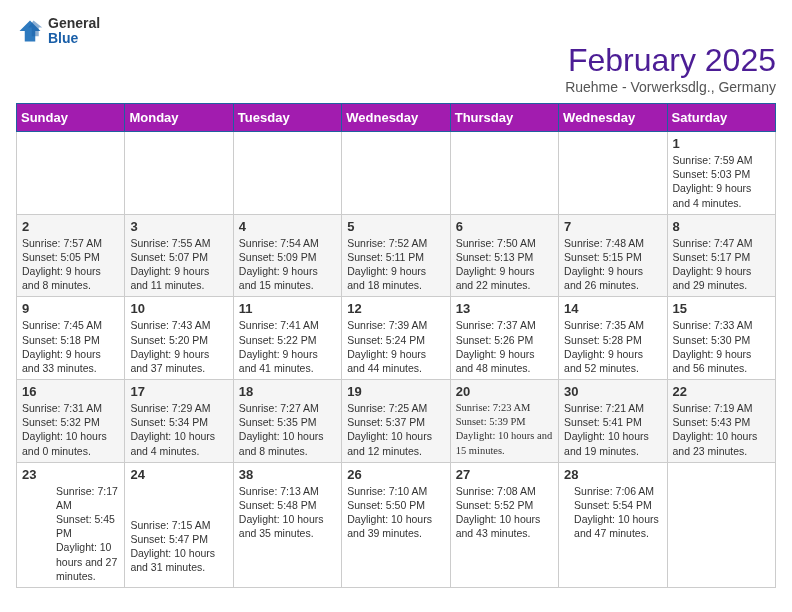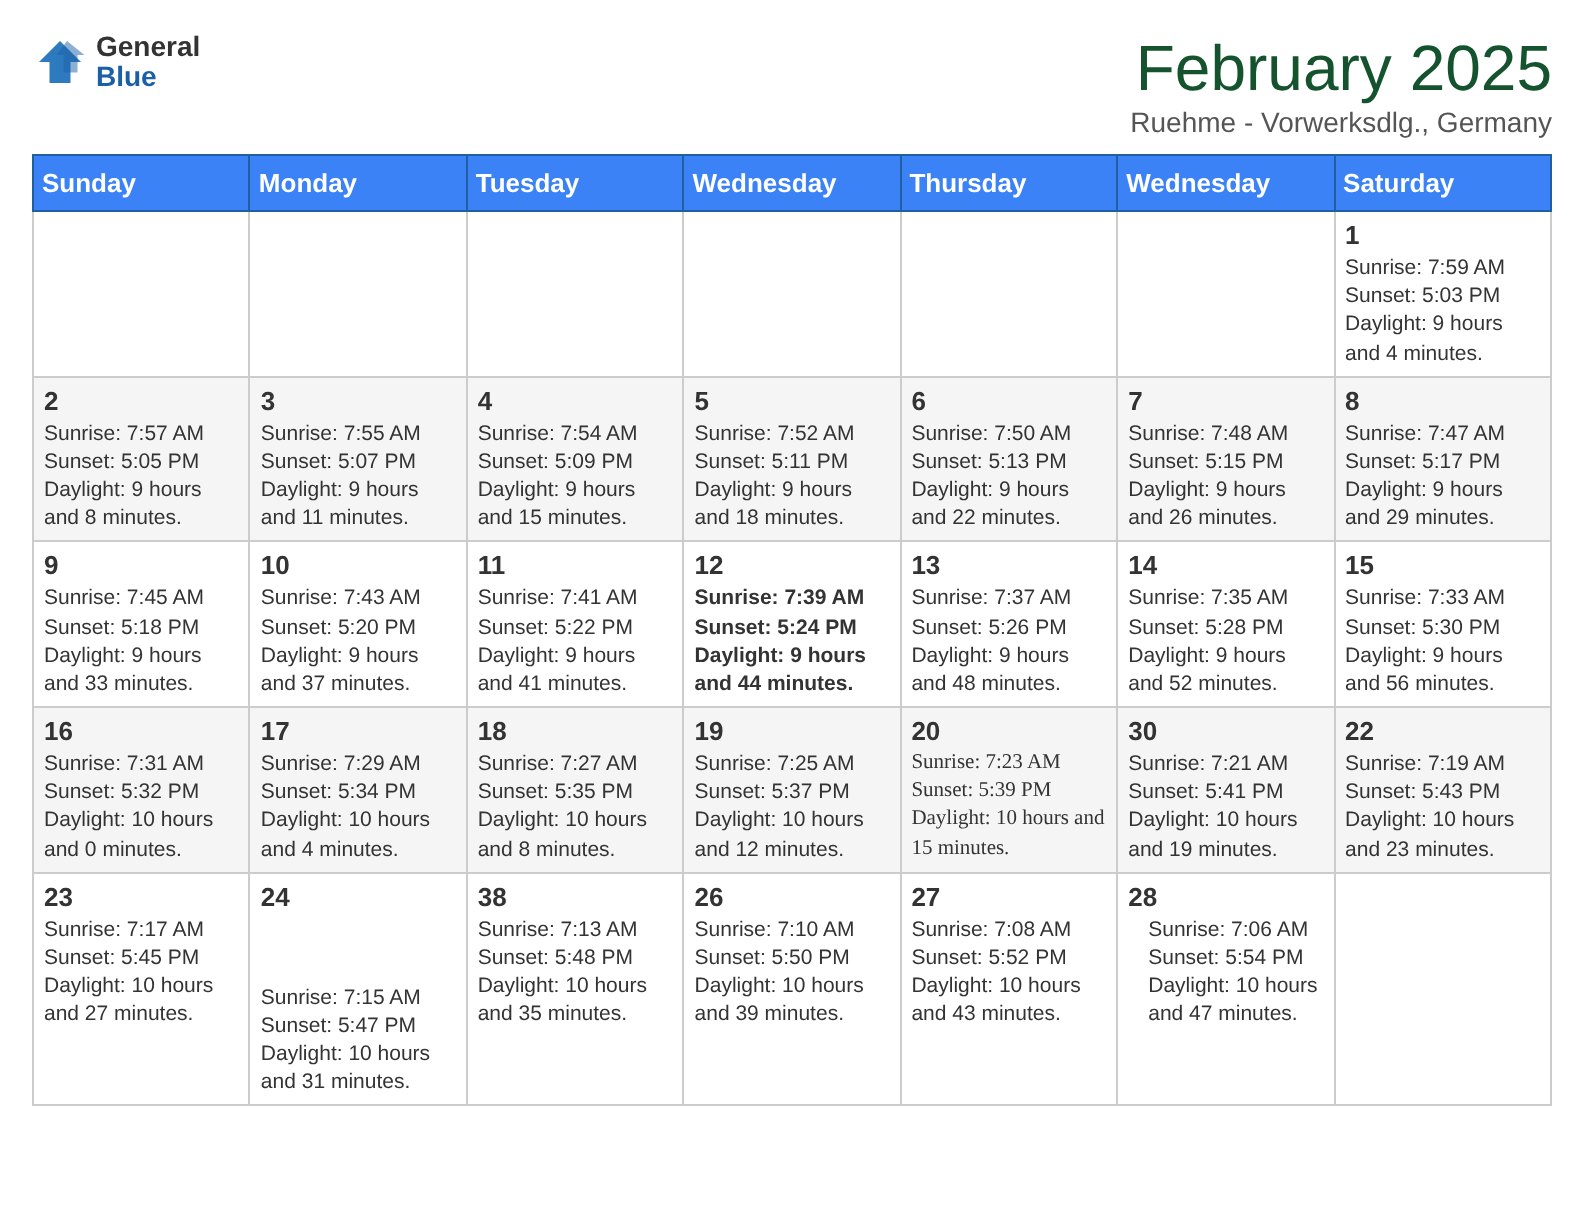--- a/index.html
+++ b/index.html
@@ -30,34 +30,35 @@
     .logo-blue { color: #1a5fa8; }
     .logo-icon {
       width: 28px;
       height: 28px;
     }
     .title-block {
       text-align: right;
     }
     .month-title {
       font-size: 32px;
-      color: #14532d;
+      color: #4c1d95;
       font-weight: normal;
+      margin-top: 26px;
     }
     .subtitle {
       font-size: 14px;
       color: #555;
     }
     .calendar {
       width: 100%;
       border-collapse: collapse;
       border: 1px solid #ccc;
     }
     .calendar th {
-      background-color: #3b82f6;
+      background-color: #a21caf;
       color: #fff;
       font-size: 13px;
       padding: 6px 4px;
       text-align: left;
       border: 1px solid #2060a0;
     }
     .calendar td {
       vertical-align: top;
       border: 1px solid #ccc;
       padding: 4px 5px;
@@ -190,21 +191,21 @@
 Daylight: 9 hours and 37 minutes.</div>
         </td>
         <td>
           <span class="day-num">11</span>
           <div class="day-info" style="white-space: pre-line;">Sunrise: 7:41 AM
 Sunset: 5:22 PM
 Daylight: 9 hours and 41 minutes.</div>
         </td>
         <td>
           <span class="day-num">12</span>
-          <div class="day-info" style="white-space: pre-line; font-weight: bold;">Sunrise: 7:39 AM
+          <div class="day-info" style="white-space: pre-line;">Sunrise: 7:39 AM
 Sunset: 5:24 PM
 Daylight: 9 hours and 44 minutes.</div>
         </td>
         <td>
           <span class="day-num">13</span>
           <div class="day-info" style="white-space: pre-line;">Sunrise: 7:37 AM
 Sunset: 5:26 PM
 Daylight: 9 hours and 48 minutes.</div>
         </td>
         <td>
@@ -260,21 +261,21 @@
         <td>
           <span class="day-num">22</span>
           <div class="day-info" style="white-space: pre-line;">Sunrise: 7:19 AM
 Sunset: 5:43 PM
 Daylight: 10 hours and 23 minutes.</div>
         </td>
       </tr>
       <tr>
         <td>
           <span class="day-num">23</span>
-          <div class="day-info" style="white-space: pre-line;">Sunrise: 7:17 AM
+          <div class="day-info" style="white-space: pre-line; margin-left: 34px;">Sunrise: 7:17 AM
 Sunset: 5:45 PM
 Daylight: 10 hours and 27 minutes.</div>
         </td>
         <td>
           <span class="day-num">24</span>
           <div class="day-info" style="white-space: pre-line; margin-top: 36px;">Sunrise: 7:15 AM
 Sunset: 5:47 PM
 Daylight: 10 hours and 31 minutes.</div>
         </td>
         <td>

